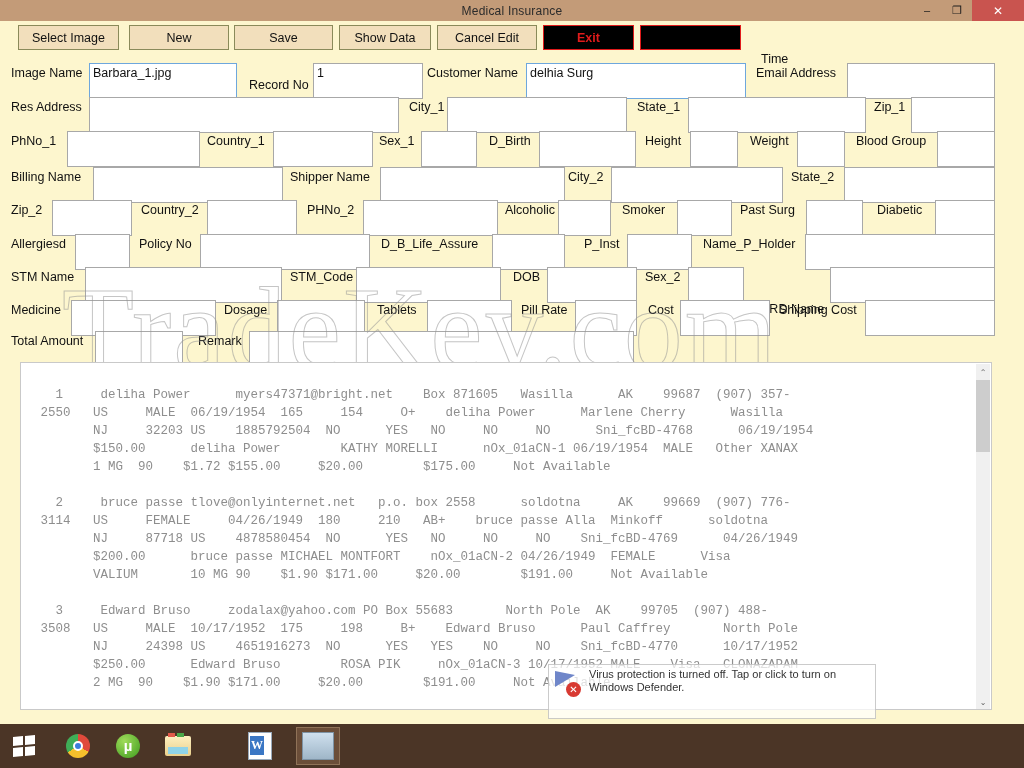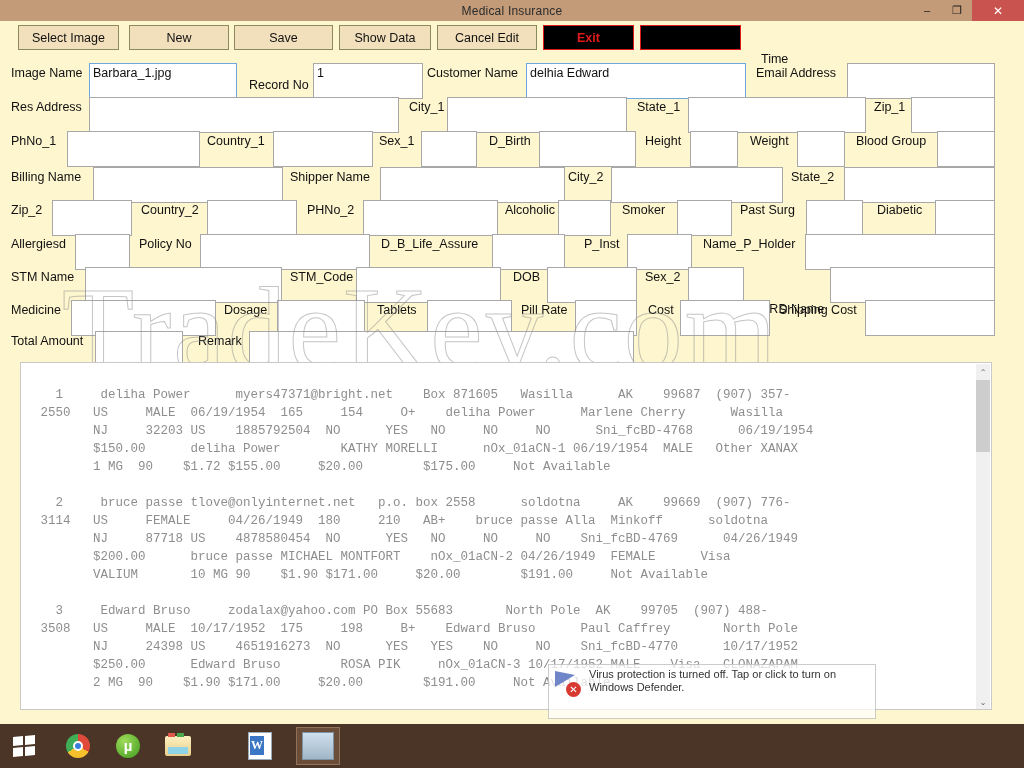--- a/index.html
+++ b/index.html
@@ -146,21 +146,21 @@
       <div class="tbtn black" style="left: 543px; width: 91px;">Exit</div>
       <div class="tbtn black" style="left: 640px; width: 101px;"></div>
     </div>
 
   <div id="form-area">
       <div class="lbl" style="left: 11px; top: 12px;">Image Name</div>
       <div class="fld focused" style="left: 89px; top: 9px; width: 148px;">Barbara_1.jpg</div>
       <div class="lbl" style="left: 249px; top: 24px;">Record No</div>
       <div class="fld" style="left: 313px; top: 9px; width: 110px;">1</div>
       <div class="lbl" style="left: 427px; top: 12px;">Customer Name</div>
-      <div class="fld focused" style="left: 526px; top: 9px; width: 220px;">delhia Edward</div>
+      <div class="fld focused" style="left: 526px; top: 9px; width: 220px;">delhia Surg</div>
       <div class="lbl" style="left: 756px; top: 12px;">Email Address</div>
       <div class="fld" style="left: 847px; top: 9px; width: 148px;"></div>
       <div class="lbl" style="left: 11px; top: 46px;">Res Address</div>
       <div class="fld" style="left: 89px; top: 43px; width: 310px;"></div>
       <div class="lbl" style="left: 409px; top: 46px;">City_1</div>
       <div class="fld" style="left: 447px; top: 43px; width: 180px;"></div>
       <div class="lbl" style="left: 637px; top: 46px;">State_1</div>
       <div class="fld" style="left: 688px; top: 43px; width: 178px;"></div>
       <div class="lbl" style="left: 874px; top: 46px;">Zip_1</div>
       <div class="fld" style="left: 911px; top: 43px; width: 84px;"></div>

